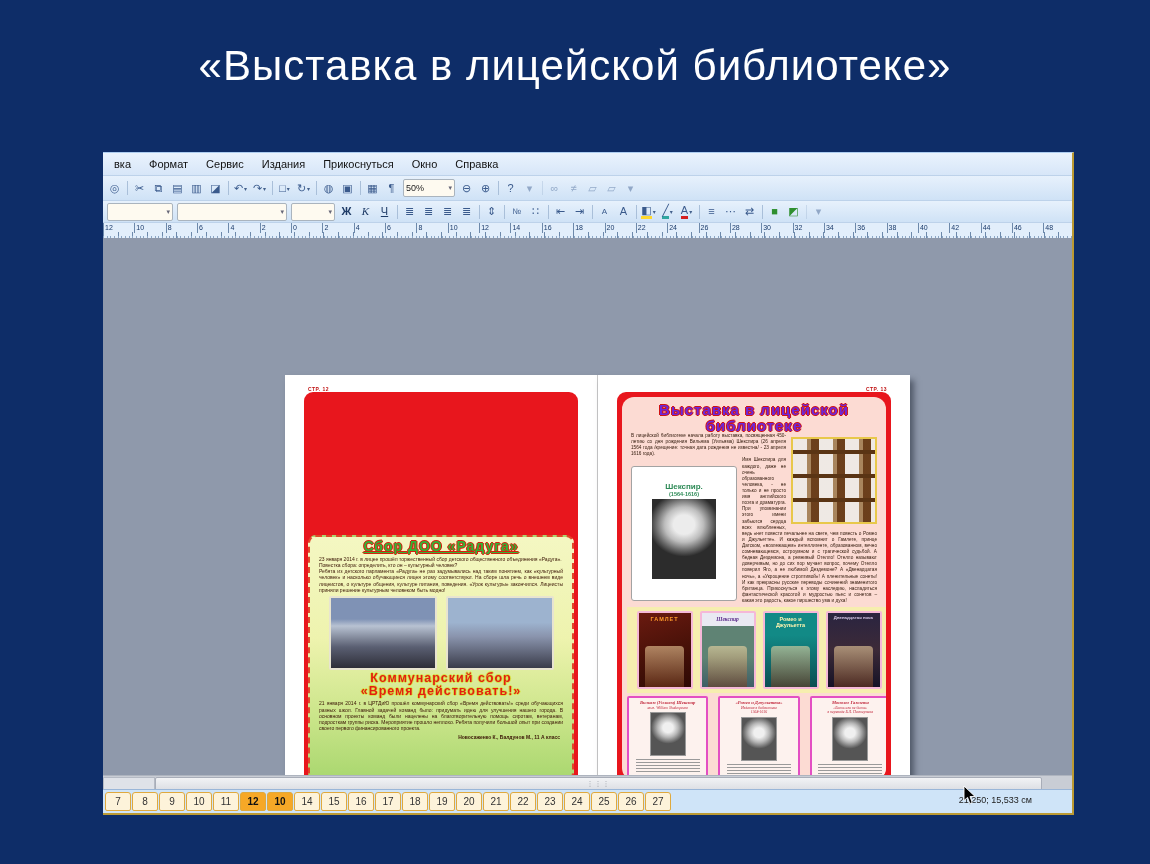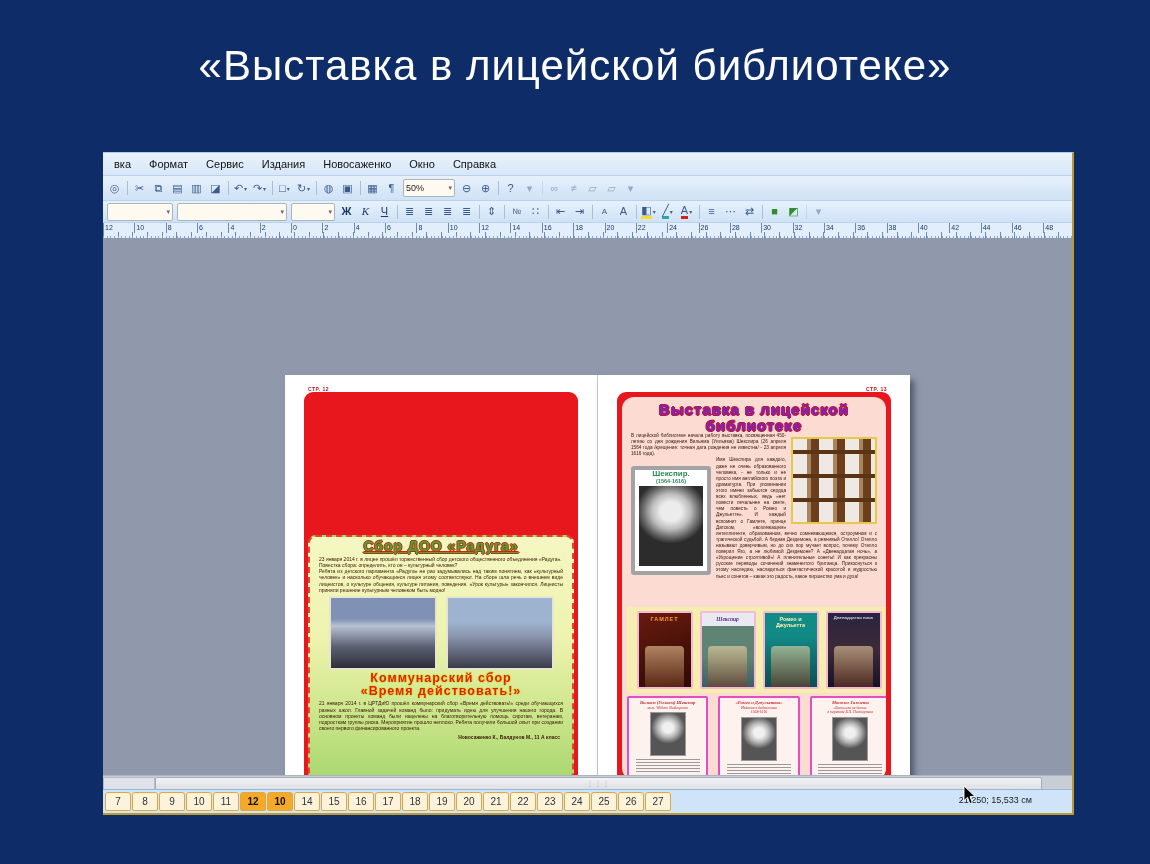--- a/index.html
+++ b/index.html
@@ -97,21 +97,21 @@
     linear-gradient(180deg,#9db3cf 0 35%,#8a94ad 55%,#3a3c4a 100%);}
 
   
   .pinkpanel{position:absolute;left:5px;top:5px;width:264px;height:383px;border-radius:12px;background:#fcdbd3;overflow:hidden;}
   .flowbox{position:absolute;left:9px;top:36px;width:246px;height:172px;}
   .bookshelf{float:right;width:82px;height:83px;margin:4px 0 3px 5px;border:2px solid #e8c84a;background-color:#7a4a22;
     background-image:
       repeating-linear-gradient(0deg,transparent 0 20px,#5a3414 20px 24px),
       repeating-linear-gradient(90deg,rgba(255,255,255,.88) 0 14px,rgba(225,205,165,.45) 14px 18px,rgba(90,50,20,.45) 18px 26px);}
   .portraitbox{float:left;width:72px;height:101px;margin:9px 5px 2px 0;background:#ffffff;
-    border:4px solid #a3a3a3;border-radius:3px;text-align:center;padding:0;}
+    border:1px solid #a3a3a3;border-radius:3px;text-align:center;padding:16px;}
   .portrait-label{font-size:8px;font-weight:bold;color:#2e8b57;line-height:1;}
   .portrait-years{font-size:5.5px;font-weight:bold;color:#2e8b57;line-height:1.2;}
   .portrait-img{width:64px;height:80px;margin:1px auto 0 auto;
     background:radial-gradient(ellipse 55% 40% at 50% 32%,#ececec 0 30%,#bdbdbd 55%,#6a6a6a 80%,#2c2c2c 100%);}
   .rbody{font-size:4.7px;color:#30180a;text-align:justify;line-height:1.3;}
   .yellowband{position:absolute;left:5px;top:210px;width:264px;height:86px;background:#f6eeaf;
     display:flex;align-items:center;justify-content:center;gap:7px;}
   .cover{width:52px;height:74px;border:2px solid #f5b8d8;border-radius:2px;position:relative;overflow:hidden;
     display:flex;align-items:flex-start;justify-content:center;}
   .cover .ctitle{font-size:5.5px;font-weight:bold;text-align:center;margin-top:3px;line-height:1.1;z-index:2;}
@@ -165,21 +165,21 @@
   <div class="menubar">
 
       <span class="menu-item">вка</span>
 
       <span class="menu-item">Формат</span>
 
       <span class="menu-item">Сервис</span>
 
       <span class="menu-item">Издания</span>
 
-      <span class="menu-item">Новосаженко</span>
+      <span class="menu-item">Прикоснуться</span>
 
       <span class="menu-item">Окно</span>
 
       <span class="menu-item">Справка</span>
     </div>
 
   <div class="toolbar tb1">
     <span class="icons">
       
     

